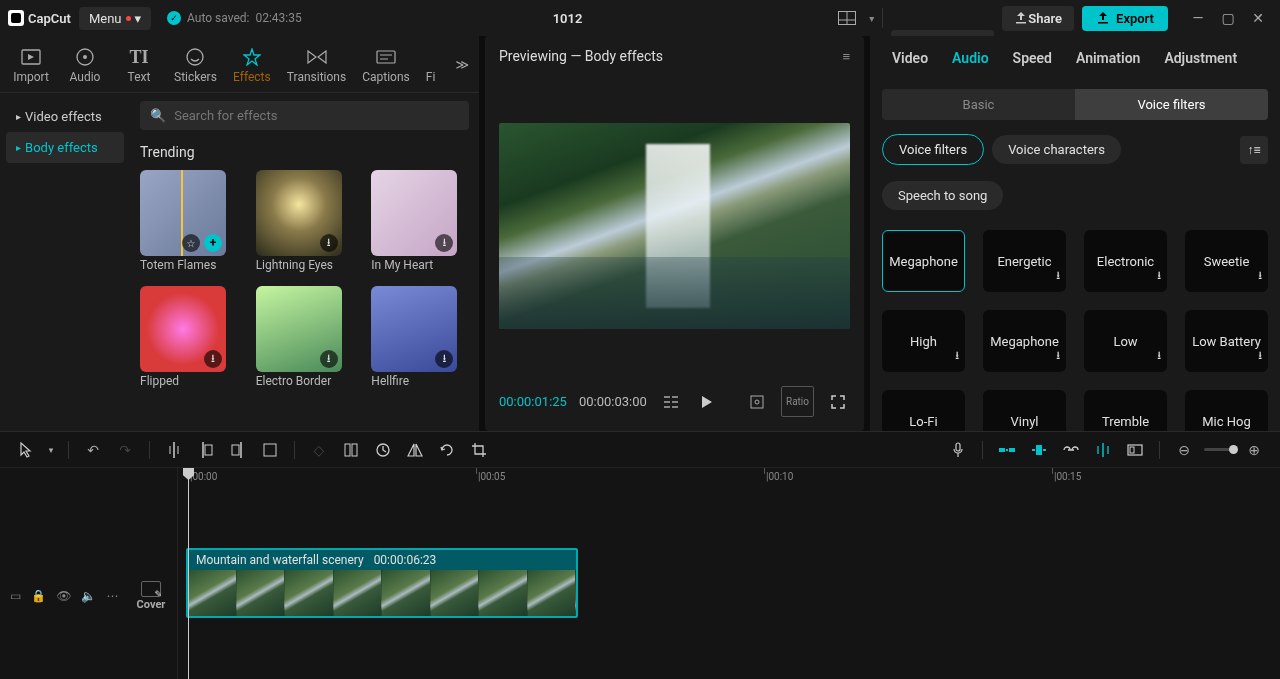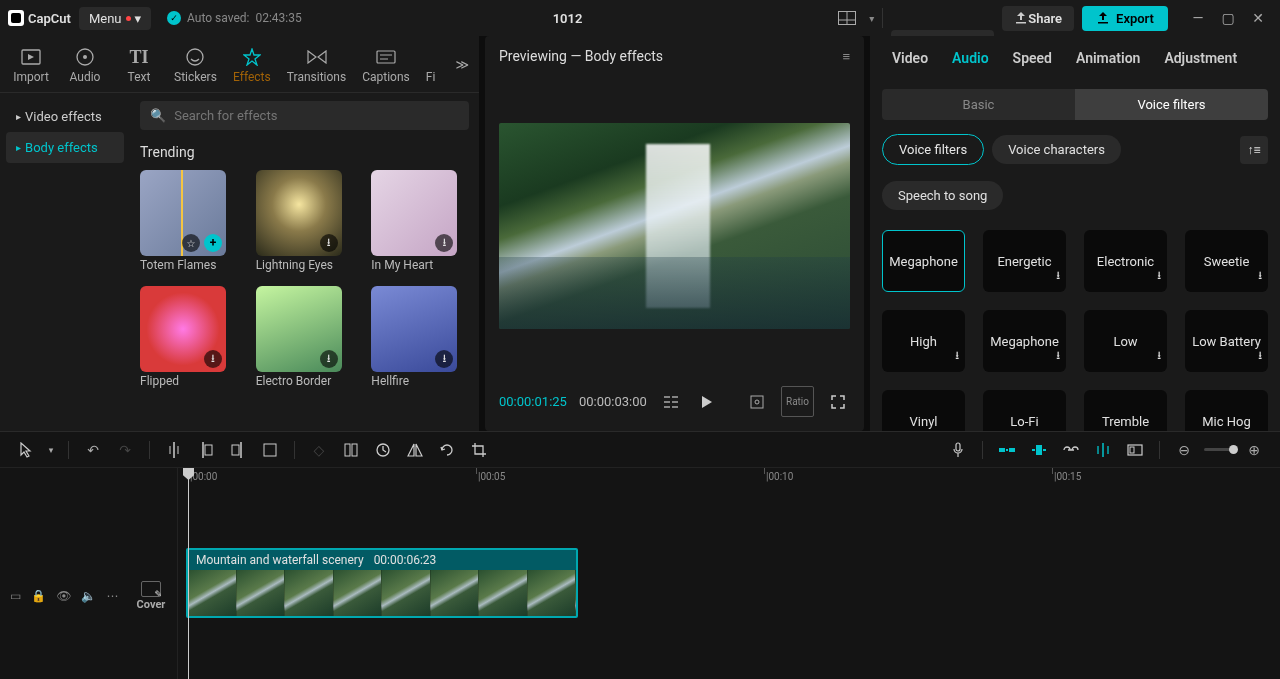--- a/index.html
+++ b/index.html
@@ -397,25 +397,25 @@
         </div>
       <div class="voice-card">
           <span>Low</span>
           <span class="dl">⭳</span>
         </div>
       <div class="voice-card">
           <span>Low Battery</span>
           <span class="dl">⭳</span>
         </div>
       <div class="voice-card">
+          <span>Lo-Fi</span>
+          <span class="dl">⭳</span>
+        </div>
+      <div class="voice-card">
           <span>Vinyl</span>
-          <span class="dl">⭳</span>
-        </div>
-      <div class="voice-card">
-          <span>Lo-Fi</span>
           <span class="dl">⭳</span>
         </div>
       <div class="voice-card">
           <span>Tremble</span>
           <span class="dl">⭳</span>
         </div>
       <div class="voice-card">
           <span>Mic Hog</span>
           <span class="dl">⭳</span>
         </div>

